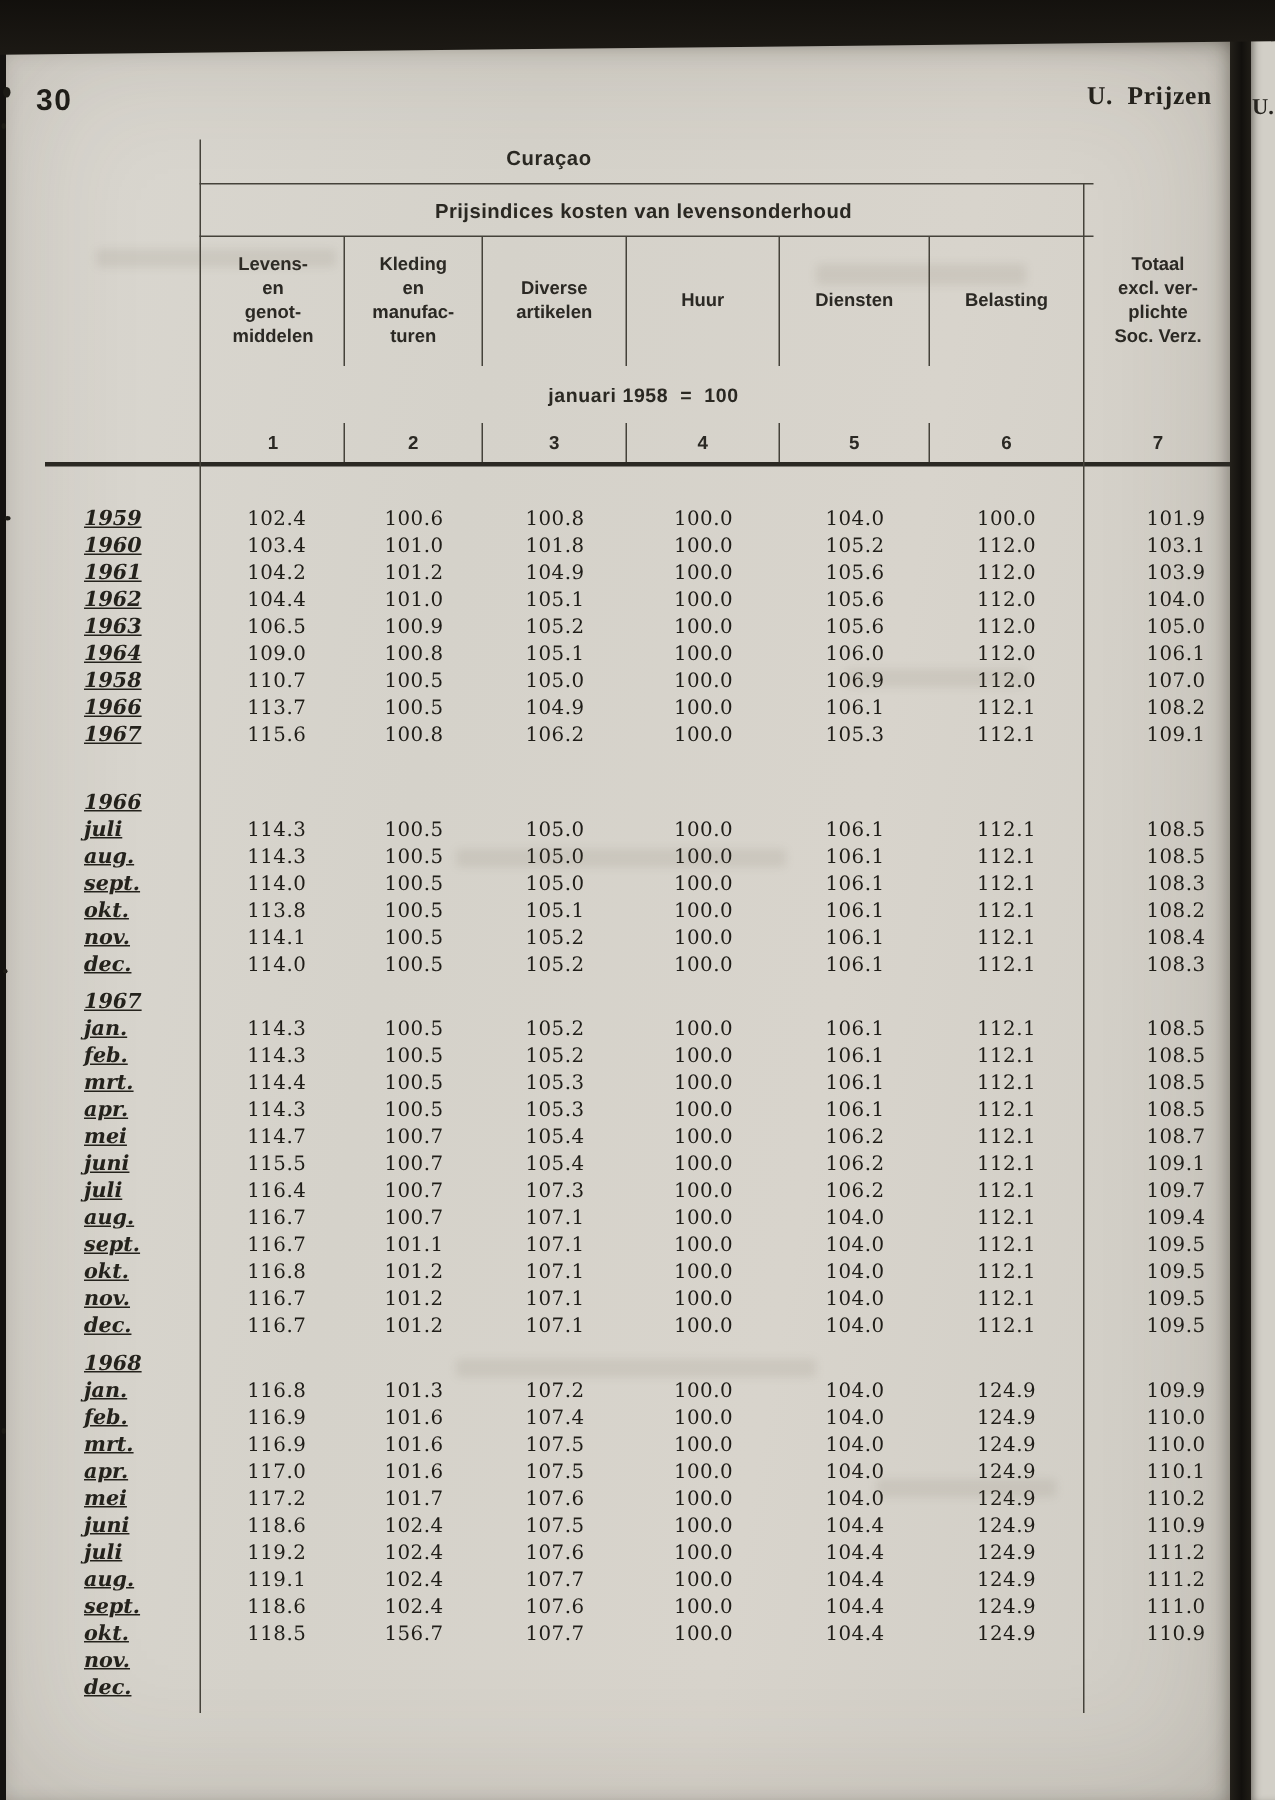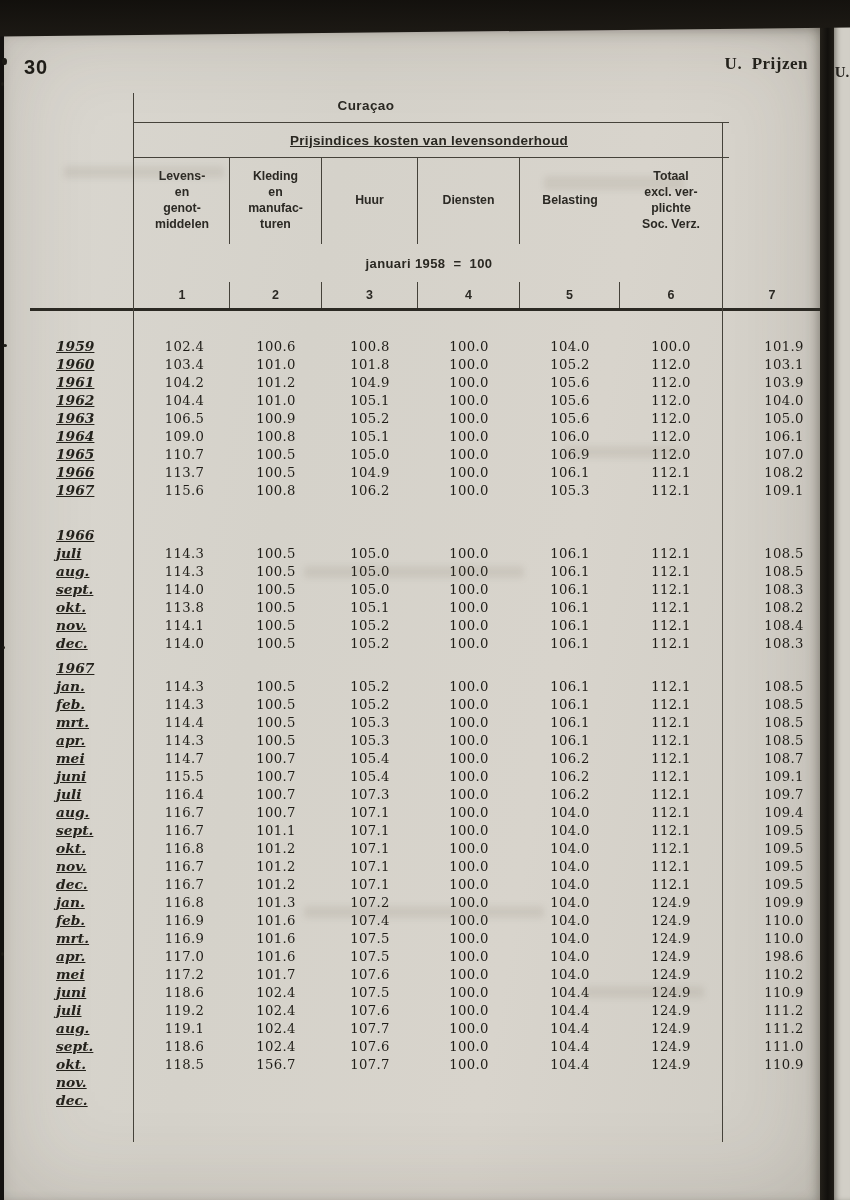--- a/index.html
+++ b/index.html
@@ -40,21 +40,21 @@
     position:absolute;right:14px;top:28px;white-space:pre;
     font:700 17px "Liberation Serif",serif;color:#24221c;letter-spacing:.5px;
   }
   
   .table-wrap{position:absolute;left:26px;top:62px;width:792px;height:1080px;}
   .t-region,.t-title,.t-base{
     width:592px;margin-left:103px;display:flex;align-items:center;justify-content:center;
     color:#2a2822;white-space:pre;
   }
   .t-region{height:34px;font:700 13.5px "Liberation Sans",sans-serif;letter-spacing:.4px;margin-left:40px;}
-  .t-title{height:34px;font:700 13.5px "Liberation Sans",sans-serif;letter-spacing:.3px;text-decoration:underline;}
+  .t-title{height:34px;font:700 13.5px "Liberation Sans",sans-serif;letter-spacing:.3px;}
   .t-base{height:38px;font:700 13px "Liberation Sans",sans-serif;letter-spacing:.4px;}
   .rule{margin-left:103px;width:596px;height:1px;background:#45423a;border:none;}
   .thick-rule{margin-left:0;width:794px;height:3px;background:#2b2923;}
   .col-headers,.col-numbers,.row{
     display:grid;grid-template-columns:105px 95px 92px 96px 102px 100px 102px 100px;
   }
   .col-headers{height:86px;}
   .hcell{
     display:flex;align-items:center;justify-content:center;text-align:center;
     white-space:pre-line;font:700 12.3px "Liberation Sans",sans-serif;
@@ -111,20 +111,22 @@
     <div class="col-headers" id="colHeaders">
         <div class="hcell spacer"></div>
         <div class="hcell hc1">Levens-
 en
 genot-
 middelen</div>
         <div class="hcell hc2">Kleding
 en
 manufac-
 turen</div>
+        <div class="hcell hc3">Diverse
+artikelen</div>
         <div class="hcell hc4">Huur</div>
         <div class="hcell hc5">Diensten</div>
         <div class="hcell hc6">Belasting</div>
         <div class="hcell hc7">Totaal
 excl. ver-
 plichte
 Soc. Verz.</div>
       </div>
     <div class="t-base">januari 1958  =  100</div>
     <div class="col-numbers" id="colNumbers">
@@ -193,21 +195,21 @@
           <div class="cell label">1964</div>
           <div class="cell v v1">109.0</div>
           <div class="cell v v2">100.8</div>
           <div class="cell v v3">105.1</div>
           <div class="cell v v4">100.0</div>
           <div class="cell v v5">106.0</div>
           <div class="cell v v6">112.0</div>
           <div class="cell v v7">106.1</div>
         </div>
         <div class="row data-row">
-          <div class="cell label">1965</div>
+          <div class="cell label">1958</div>
           <div class="cell v v1">110.7</div>
           <div class="cell v v2">100.5</div>
           <div class="cell v v3">105.0</div>
           <div class="cell v v4">100.0</div>
           <div class="cell v v5">106.9</div>
           <div class="cell v v6">112.0</div>
           <div class="cell v v7">107.0</div>
         </div>
         <div class="row data-row">
           <div class="cell label">1966</div>
@@ -408,20 +410,23 @@
         <div class="row data-row">
           <div class="cell label">dec.</div>
           <div class="cell v v1">116.7</div>
           <div class="cell v v2">101.2</div>
           <div class="cell v v3">107.1</div>
           <div class="cell v v4">100.0</div>
           <div class="cell v v5">104.0</div>
           <div class="cell v v6">112.1</div>
           <div class="cell v v7">109.5</div>
         </div>
+        <div class="row heading-row">
+          <div class="cell label heading">1968</div>
+        </div>
         <div class="row data-row">
           <div class="cell label">jan.</div>
           <div class="cell v v1">116.8</div>
           <div class="cell v v2">101.3</div>
           <div class="cell v v3">107.2</div>
           <div class="cell v v4">100.0</div>
           <div class="cell v v5">104.0</div>
           <div class="cell v v6">124.9</div>
           <div class="cell v v7">109.9</div>
         </div>
@@ -446,21 +451,21 @@
           <div class="cell v v7">110.0</div>
         </div>
         <div class="row data-row">
           <div class="cell label">apr.</div>
           <div class="cell v v1">117.0</div>
           <div class="cell v v2">101.6</div>
           <div class="cell v v3">107.5</div>
           <div class="cell v v4">100.0</div>
           <div class="cell v v5">104.0</div>
           <div class="cell v v6">124.9</div>
-          <div class="cell v v7">198.6</div>
+          <div class="cell v v7">110.1</div>
         </div>
         <div class="row data-row">
           <div class="cell label">mei</div>
           <div class="cell v v1">117.2</div>
           <div class="cell v v2">101.7</div>
           <div class="cell v v3">107.6</div>
           <div class="cell v v4">100.0</div>
           <div class="cell v v5">104.0</div>
           <div class="cell v v6">124.9</div>
           <div class="cell v v7">110.2</div>

